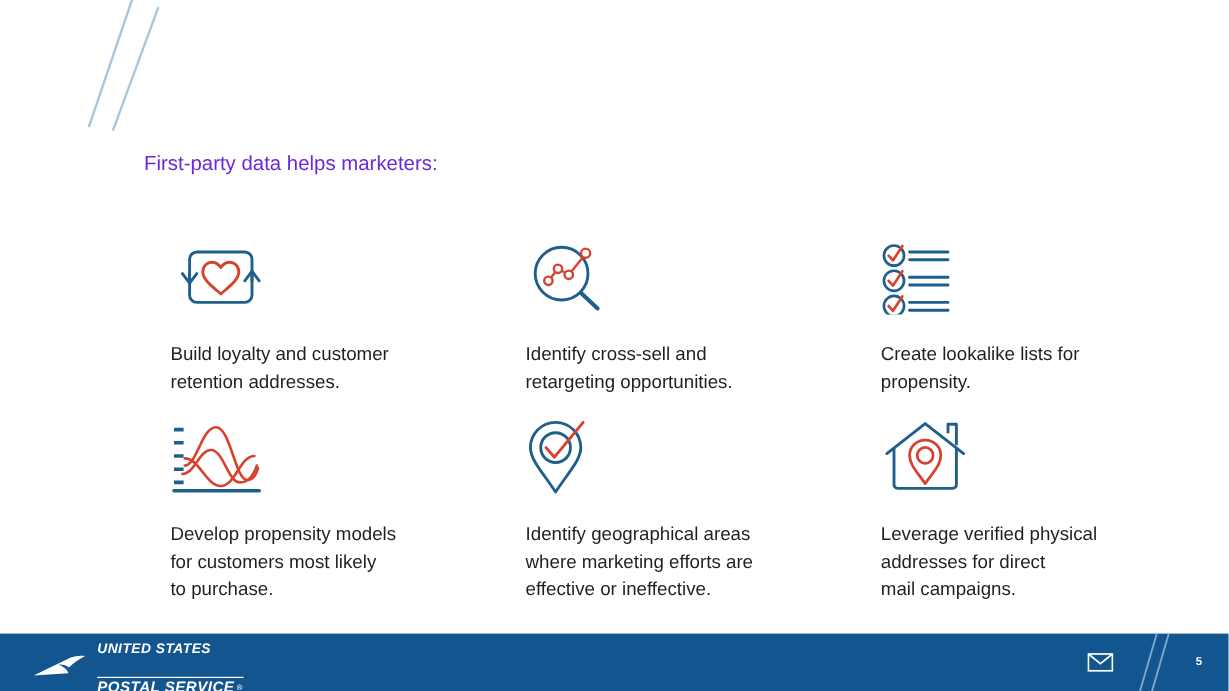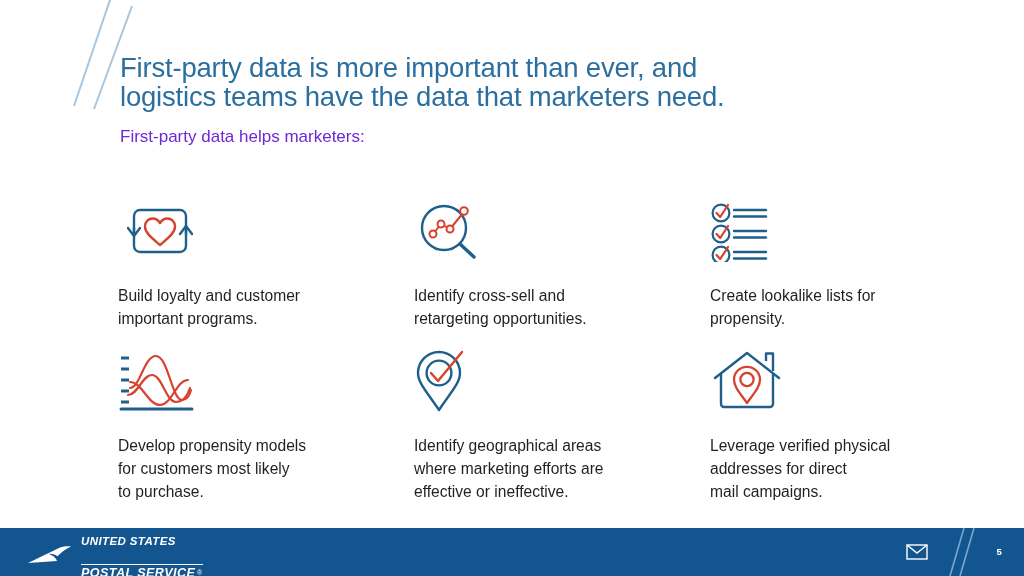--- a/index.html
+++ b/index.html
@@ -57,21 +57,21 @@
   
   .grid {
     position: absolute;
     left: 118px;
     top: 200px;
     width: 830px;
     display: grid;
     grid-template-columns: 296px 296px 238px;
     grid-template-rows: 150px auto;
   }
-  .cell { position: relative; }
+  .cell { position: relative; margin-left: 24px; }
   .cell-icon {
     height: 62px;
     display: flex;
     align-items: flex-end;
   }
   .cell-text {
     margin-top: 23px;
     color: #231f20;
     font-size: 15.6px;
     line-height: 1.46;
@@ -161,43 +161,39 @@
 
 <div class="slide">
 
   <div class="slash-group">
     <svg width="70" height="115" viewBox="0 0 70 115">
       <line x1="42" y1="0" x2="4" y2="112" stroke="#a8c6dd" stroke-width="2"></line>
       <line x1="62" y1="12" x2="24" y2="115" stroke="#a8c6dd" stroke-width="2"></line>
     </svg>
   </div>
 
-  <div class="headline">
-    <span class="ln">First-party data is more important than ever, and</span>
-    <span class="ln">logistics teams have the data that marketers need.</span>
-  </div>
 
   <div class="subhead">First-party data helps marketers:</div>
 
   <div class="grid">
 
     <div class="cell">
       <div class="cell-icon">
         <svg width="84" height="62" viewBox="0 0 84 62">
           <path d="M16 34 V16 a6 6 0 0 1 6-6 H62 a6 6 0 0 1 6 6 V34" fill="none" stroke="#1f5f8b" stroke-width="2.4" stroke-linecap="round"></path>
           <path d="M68 28 V46 a6 6 0 0 1 -6 6 H22 a6 6 0 0 1 -6 -6 V28" fill="none" stroke="#1f5f8b" stroke-width="2.4" stroke-linecap="round"></path>
           <path d="M10 28 L16 36 L22 28" fill="none" stroke="#1f5f8b" stroke-width="2.4" stroke-linecap="round" stroke-linejoin="round"></path>
           <path d="M62 34 L68 26 L74 34" fill="none" stroke="#1f5f8b" stroke-width="2.4" stroke-linecap="round" stroke-linejoin="round"></path>
           <path d="M42 45 C34 38 27 33 27 26.5 C27 21.5 30.8 18.5 34.6 18.5 C37.8 18.5 40.4 20.4 42 23
                    C43.6 20.4 46.2 18.5 49.4 18.5 C53.2 18.5 57 21.5 57 26.5 C57 33 50 38 42 45 Z" fill="none" stroke="#d7422f" stroke-width="2.4" stroke-linejoin="round"></path>
         </svg>
       </div>
       <div class="cell-text">
         <span class="ln">Build loyalty and customer</span>
-        <span class="ln">important programs.</span>
+        <span class="ln">retention addresses.</span>
       </div>
     </div>
 
     <div class="cell">
       <div class="cell-icon">
         <svg width="80" height="62" viewBox="0 0 80 62">
           <circle cx="30" cy="28" r="22" fill="none" stroke="#1f5f8b" stroke-width="2.4"></circle>
           <line x1="46" y1="44" x2="60" y2="57" stroke="#1f5f8b" stroke-width="3.4" stroke-linecap="round"></line>
           <path d="M19 34 L27 24 L36 29 L49 13" fill="none" stroke="#d7422f" stroke-width="2" stroke-linecap="round" stroke-linejoin="round"></path>
           <circle cx="19" cy="34" r="3.5" fill="#ffffff" stroke="#d7422f" stroke-width="2"></circle>

